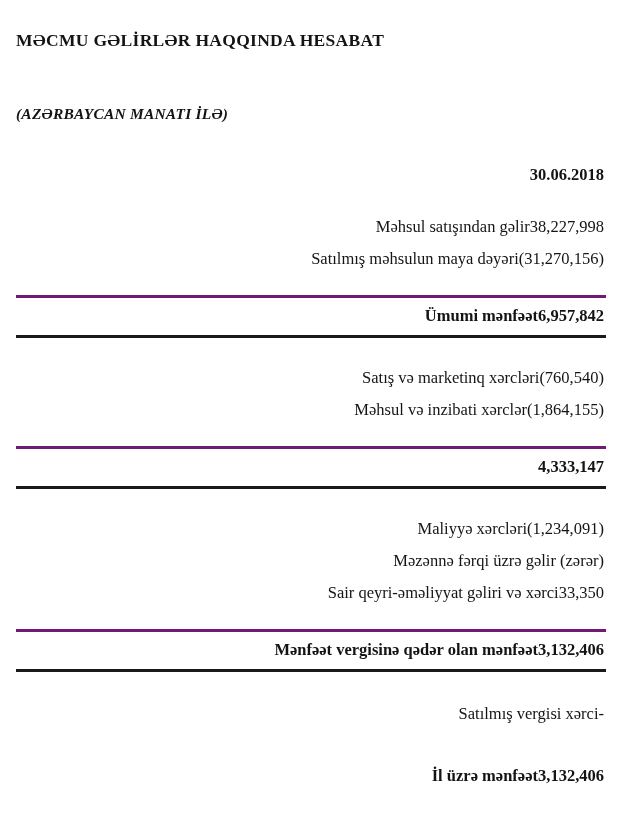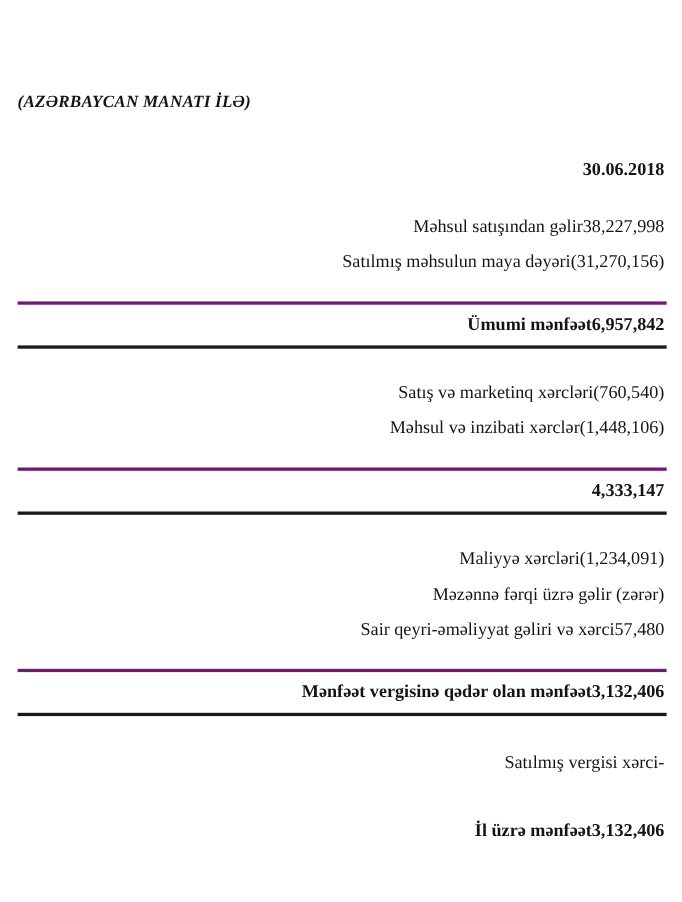--- a/index.html
+++ b/index.html
@@ -63,20 +63,21 @@
   }
   .tax-row {
     margin-top: 26px;
   }
 </style>
 </head>
 <body>
 
 <div class="page">
 
+  <div class="title">MƏCMU GƏLİRLƏR HAQQINDA HESABAT</div>
 
   <div class="subtitle">(AZƏRBAYCAN MANATI İLƏ)</div>
 
   <div class="date-row">30.06.2018</div>
 
   <div class="row first-group">
     <span class="lbl">Məhsul satışından gəlir</span>
     <span class="val">38,227,998</span>
   </div>
   <div class="row">
@@ -88,38 +89,38 @@
     <span class="lbl">Ümumi mənfəət</span>
     <span class="val">6,957,842</span>
   </div>
 
   <div class="row group-gap">
     <span class="lbl">Satış və marketinq xərcləri</span>
     <span class="val">(760,540)</span>
   </div>
   <div class="row">
     <span class="lbl">Məhsul və inzibati xərclər</span>
-    <span class="val">(1,448,106)</span>
+    <span class="val">(1,864,155)</span>
   </div>
 
   <div class="row total-band">
     <span class="val">4,333,147</span>
   </div>
 
   <div class="row group-gap">
     <span class="lbl">Maliyyə xərcləri</span>
     <span class="val">(1,234,091)</span>
   </div>
   <div class="row">
     <span class="lbl">Məzənnə fərqi üzrə gəlir (zərər)</span>
     <span class="val"></span>
   </div>
   <div class="row">
     <span class="lbl">Sair qeyri-əməliyyat gəliri və xərci</span>
-    <span class="val">57,480</span>
+    <span class="val">33,350</span>
   </div>
 
   <div class="row total-band">
     <span class="lbl">Mənfəət vergisinə qədər olan mənfəət</span>
     <span class="val">3,132,406</span>
   </div>
 
   <div class="row tax-row">
     <span class="lbl">Satılmış vergisi xərci</span>
     <span class="val">-</span>

